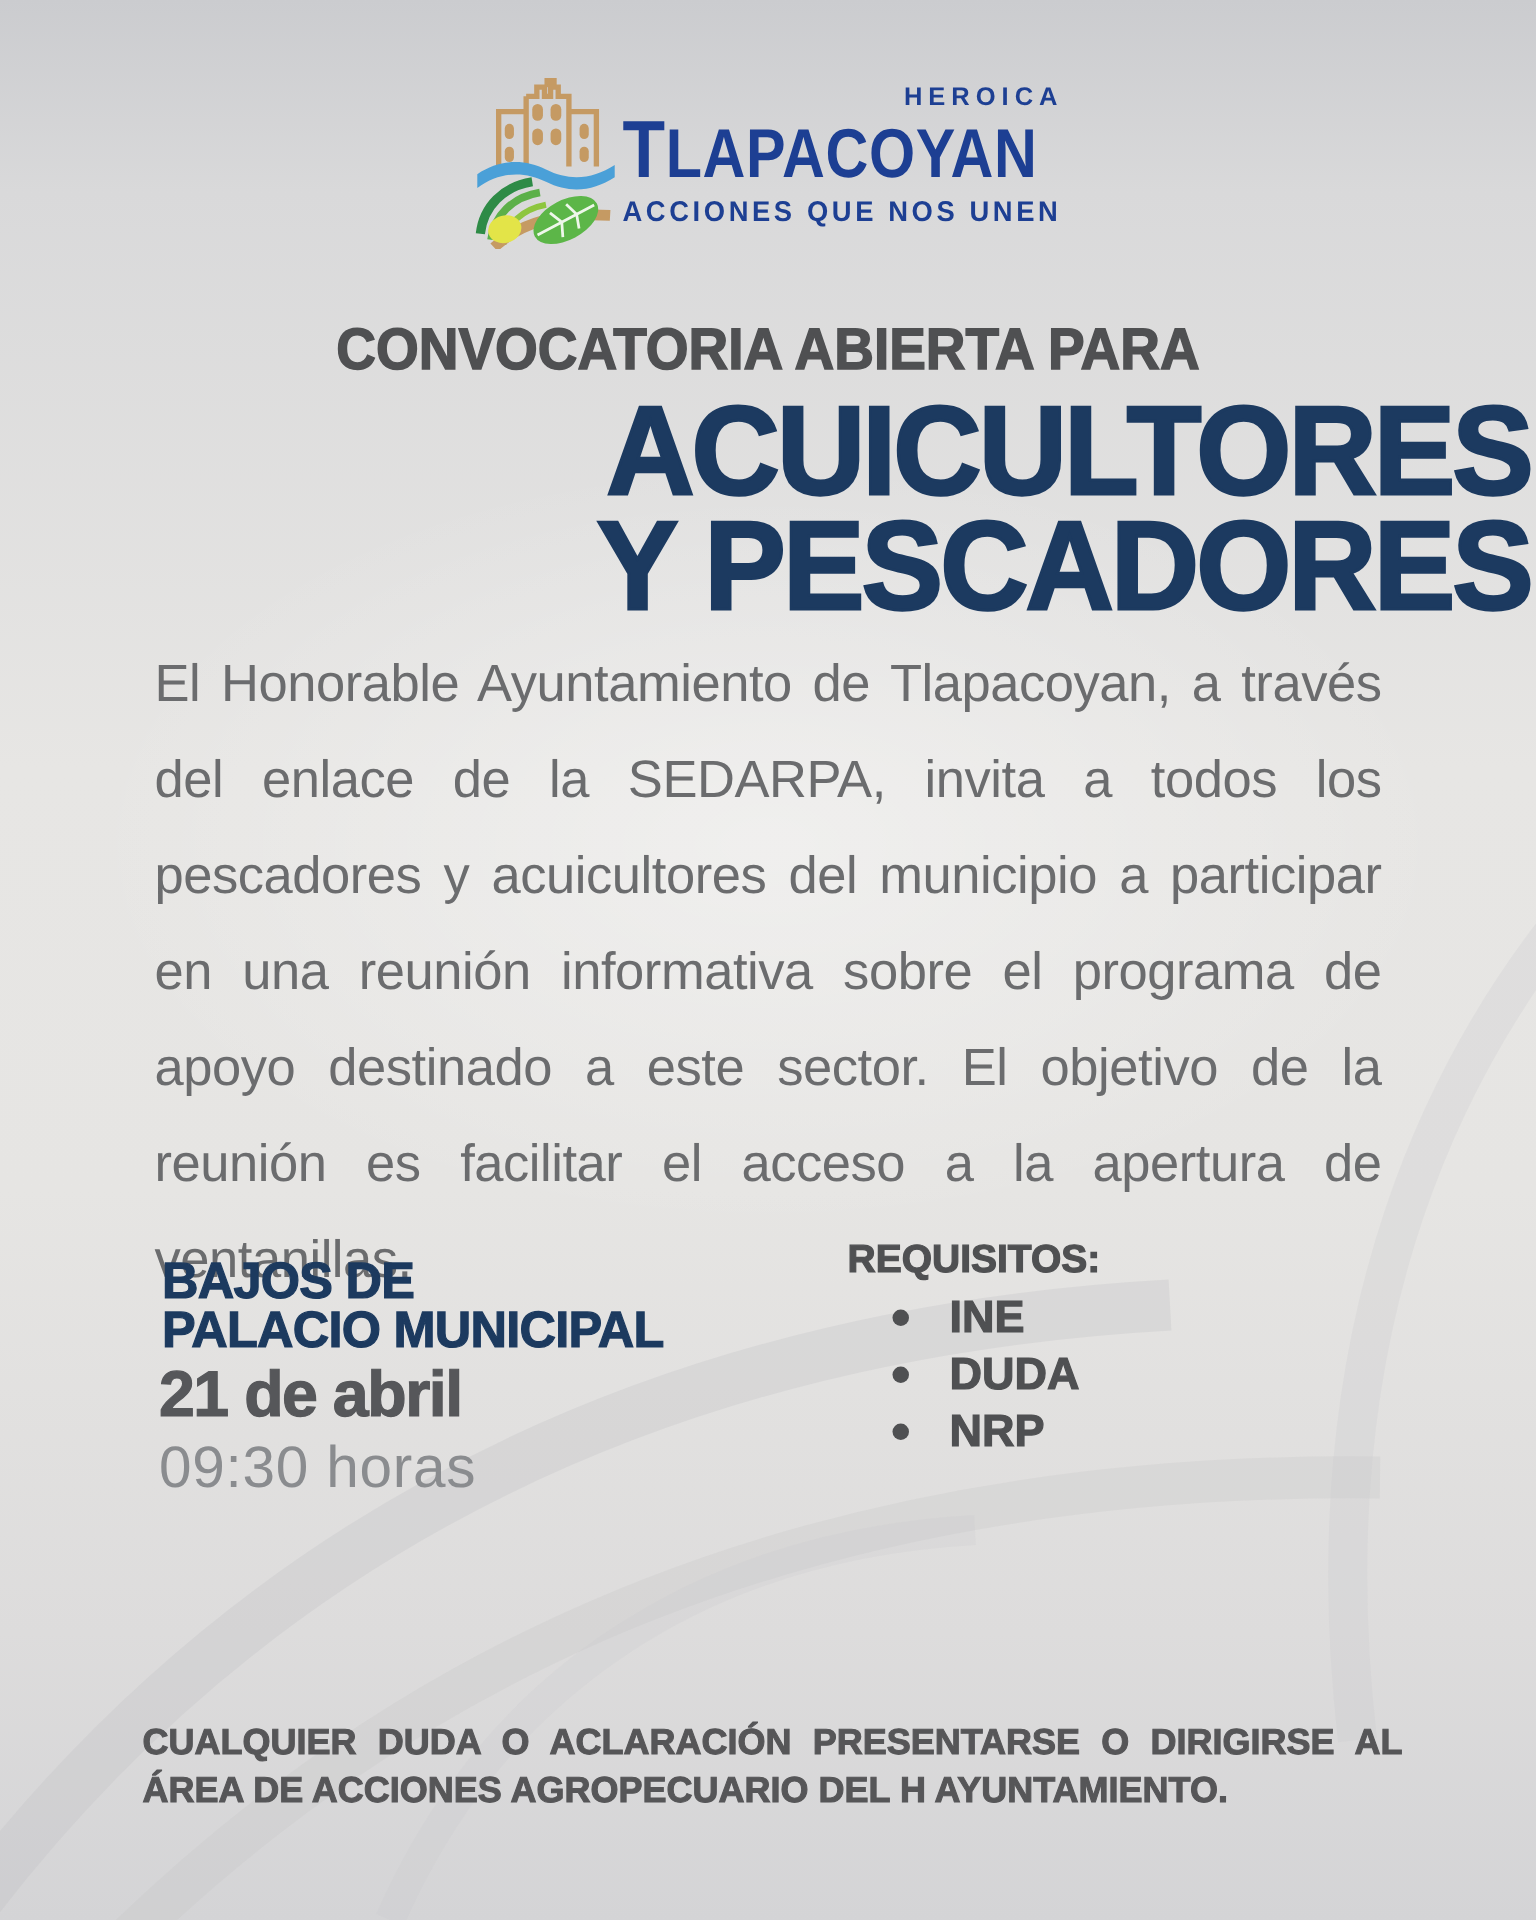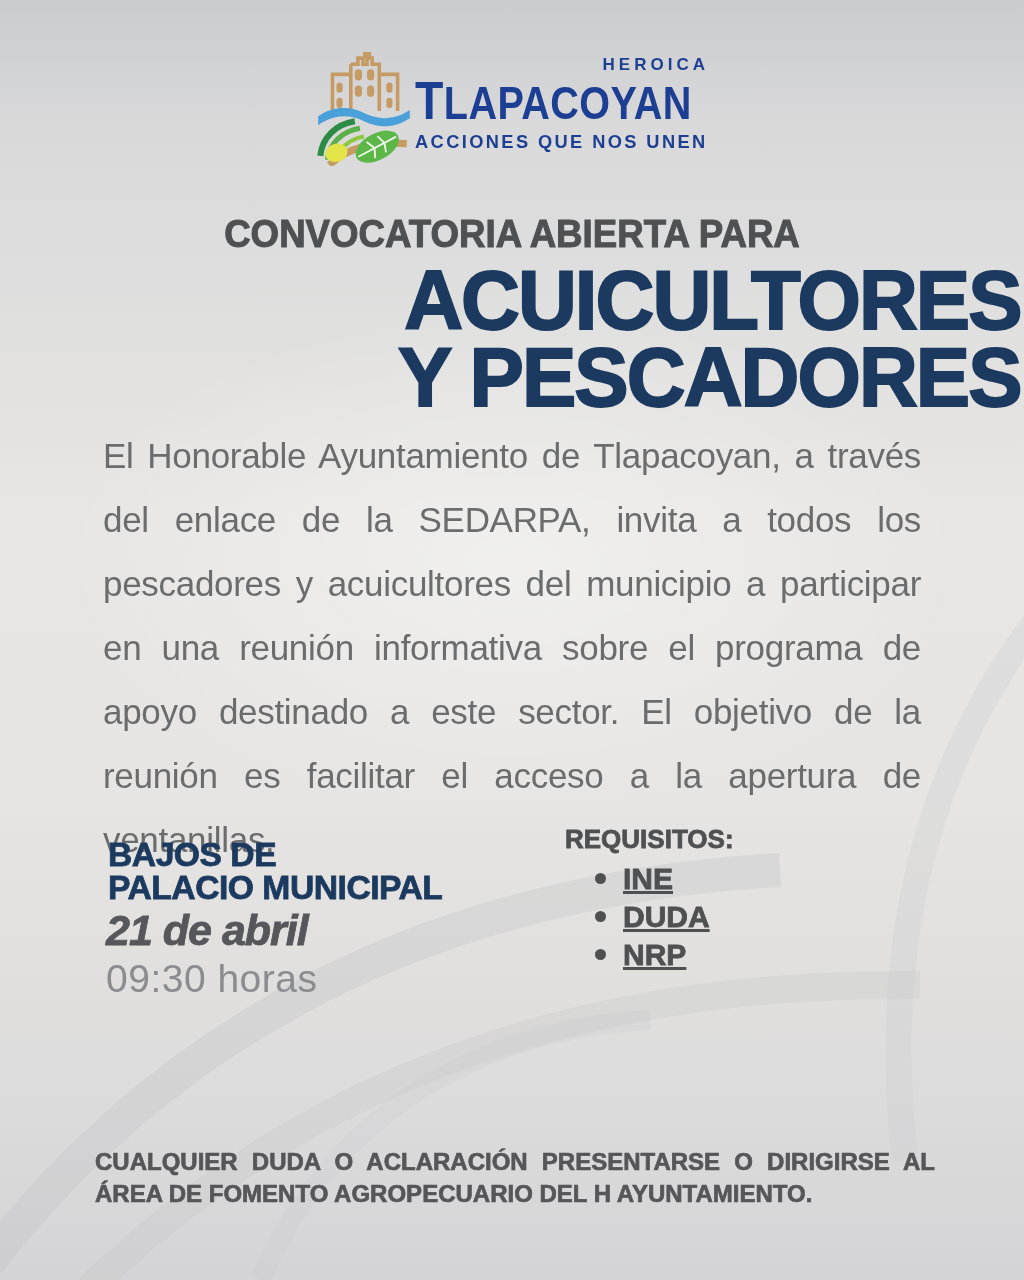--- a/index.html
+++ b/index.html
@@ -35,30 +35,30 @@
         transform:scaleX(0.97);-webkit-text-stroke:2px #1c3a60;}
 
   
   .body-par{position:absolute;top:424px;left:103px;width:818px;margin:0;
         font-size:35px;line-height:64px;color:#6b6c6e;text-align:justify;letter-spacing:-0.3px;}
 
   
   .venue{position:absolute;top:838px;left:108px;color:#1c3a5f;font-weight:bold;
         font-size:34px;line-height:33px;letter-spacing:-0.5px;
         transform:scaleX(0.99);transform-origin:left top;-webkit-text-stroke:0.8px #1c3a5f;}
-  .date{position:absolute;top:906px;left:106px;font-size:43px;font-weight:bold;font-style:italic;
+  .date{position:absolute;top:906px;left:106px;font-size:43px;font-weight:bold;
         color:#56575a;letter-spacing:-1px;-webkit-text-stroke:0.8px #56575a;}
   .time{position:absolute;top:957px;left:106px;font-size:39px;font-weight:normal;
         color:#8a8c8f;letter-spacing:0.5px;}
 
   
   .reqs{position:absolute;top:826px;left:565px;color:#4f5052;font-weight:bold;}
   .reqs-title{font-size:26px;line-height:1;-webkit-text-stroke:0.8px #4f5052;}
   .reqs ul{list-style:none;margin:8px 0 0 0;padding:0;font-size:30px;line-height:38px;}
-  .reqs li{display:flex;gap:17px;padding-left:30px;text-decoration:underline;-webkit-text-stroke:0.8px #4f5052;}
+  .reqs li{display:flex;gap:27px;padding-left:30px;-webkit-text-stroke:0.8px #4f5052;}
   .dot{width:11px;height:11px;background:#4f5052;border-radius:50%;margin-top:13px;flex:0 0 auto;}
   .req-text{max-width:285px;}
 
   
   .footer-note{position:absolute;top:1146px;left:95px;width:840px;color:#565658;
         font-weight:bold;font-size:24px;line-height:32px;-webkit-text-stroke:0.7px #565658;}
   .fn1{text-align:justify;text-align-last:justify;}
 </style>
 </head>
 <body>
@@ -144,16 +144,16 @@
       </li>
       <li>
         <span class="dot"></span>
         <span class="req-text">NRP</span>
       </li>
     </ul>
   </div>
 
   <div class="footer-note">
     <div class="fn1">CUALQUIER DUDA O ACLARACIÓN PRESENTARSE O DIRIGIRSE AL</div>
-    <div class="fn2">ÁREA DE FOMENTO AGROPECUARIO DEL H AYUNTAMIENTO.</div>
+    <div class="fn2">ÁREA DE ACCIONES AGROPECUARIO DEL H AYUNTAMIENTO.</div>
   </div>
 
 </div>
 
 </body></html>

